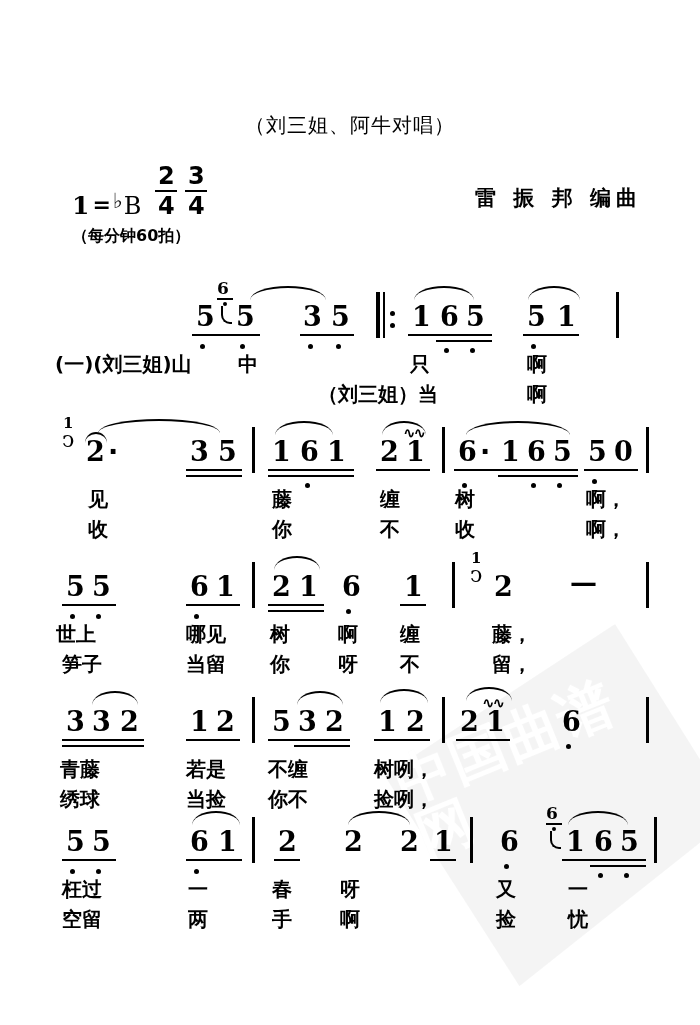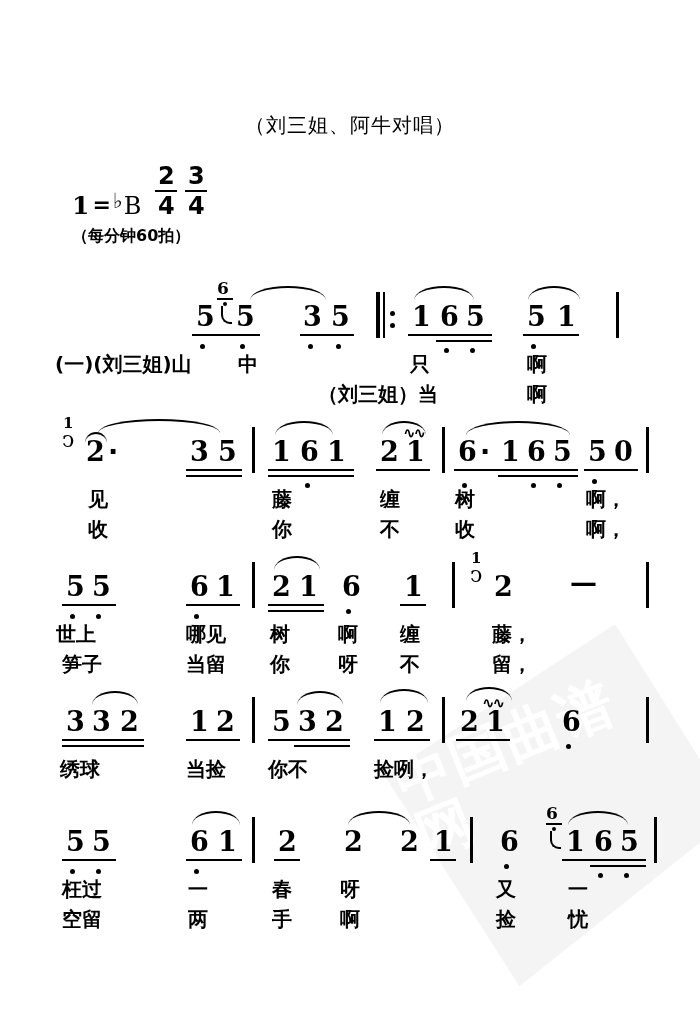--- a/index.html
+++ b/index.html
@@ -176,20 +176,21 @@
       <span class="meter" style="margin-left:8px">
         <span class="num">3</span>
         <span class="bar"></span>
         <span class="den">4</span>
       </span>
     </div>
     <div class="tempo">（每分钟60拍）</div>
   </div>
 
   <div class="credits">
+    <div>雷 振 邦 编曲</div>
   </div>
 
   <div class="system" style="top:290px">
     <div class="staff">
 
       <span class="note" style="left:196px">5</span>
       <span class="beam" style="left:192px;bottom:16px;width:68px"></span>
       <span class="odot" style="left:200px;bottom:3px"></span>
 
       <span class="grace" style="left:217px;bottom:46px">
@@ -403,20 +404,26 @@
       <span class="slur" style="left:466px;bottom:56px;width:46px"></span>
       <span class="trill" style="left:482px;bottom:46px">∿∿</span>
       <span class="note" style="left:460px">2</span>
       <span class="note" style="left:486px">1</span>
       <span class="beam" style="left:456px;bottom:16px;width:54px"></span>
 
       <span class="note" style="left:562px">6</span>
       <span class="odot" style="left:566px;bottom:8px"></span>
       <span class="barline" style="left:646px"></span>
     </div>
+    <div class="lyrics">
+      <span class="lyr" style="left:60px;top:2px">青藤</span>
+      <span class="lyr" style="left:186px;top:2px">若是</span>
+      <span class="lyr" style="left:268px;top:2px">不缠</span>
+      <span class="lyr" style="left:374px;top:2px">树咧，</span>
+    </div>
     <div class="lyrics2">
       <span class="lyr" style="left:60px;top:2px">绣球</span>
       <span class="lyr" style="left:186px;top:2px">当捡</span>
       <span class="lyr" style="left:268px;top:2px">你不</span>
       <span class="lyr" style="left:374px;top:2px">捡咧，</span>
     </div>
   </div>
 
   <div class="system" style="top:815px">
     <div class="staff">

